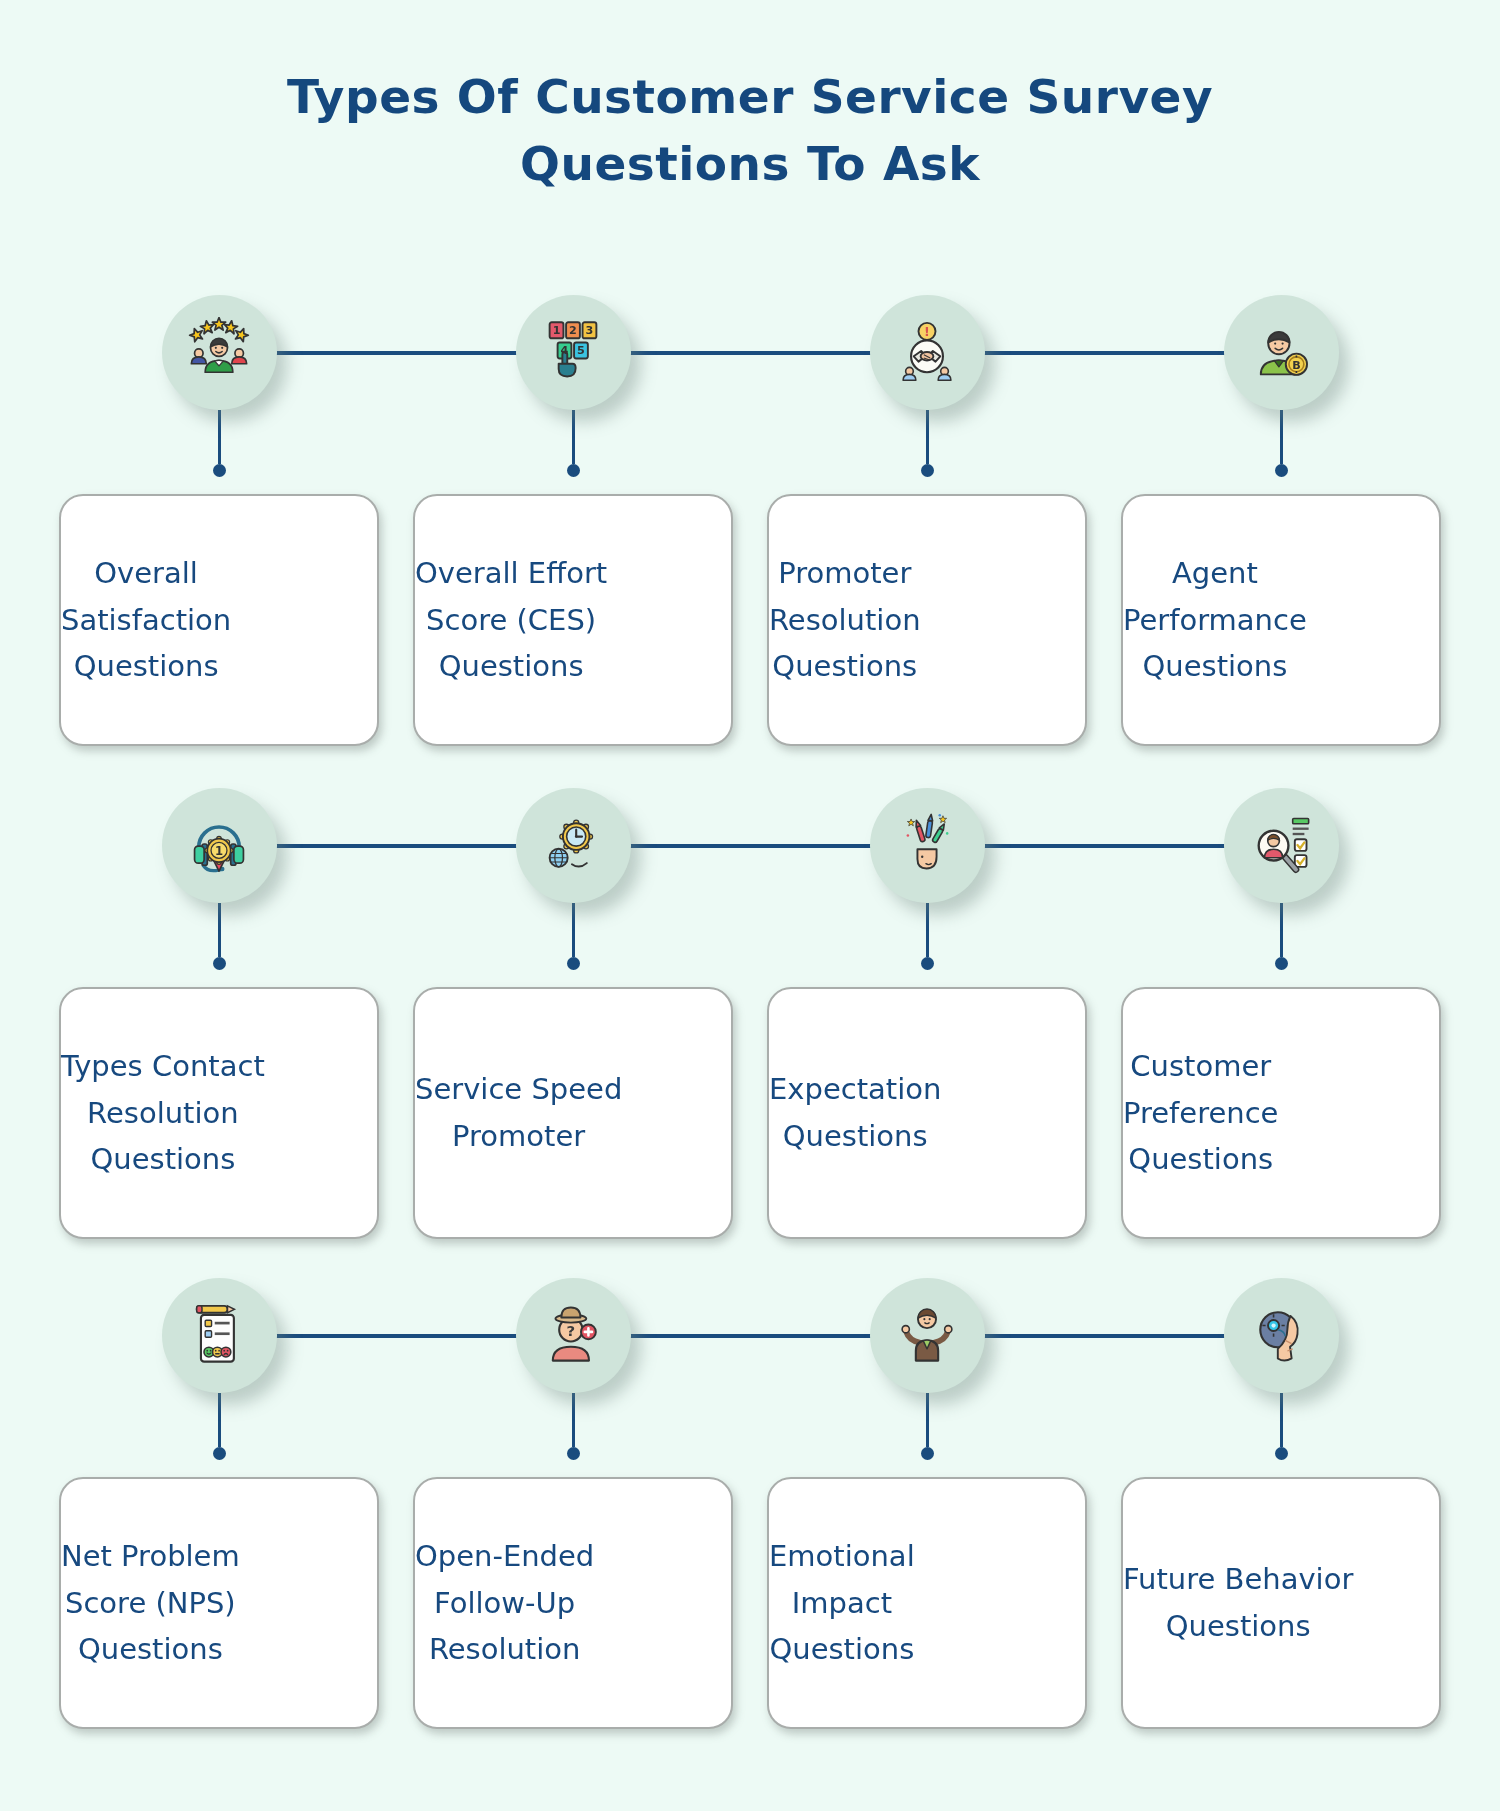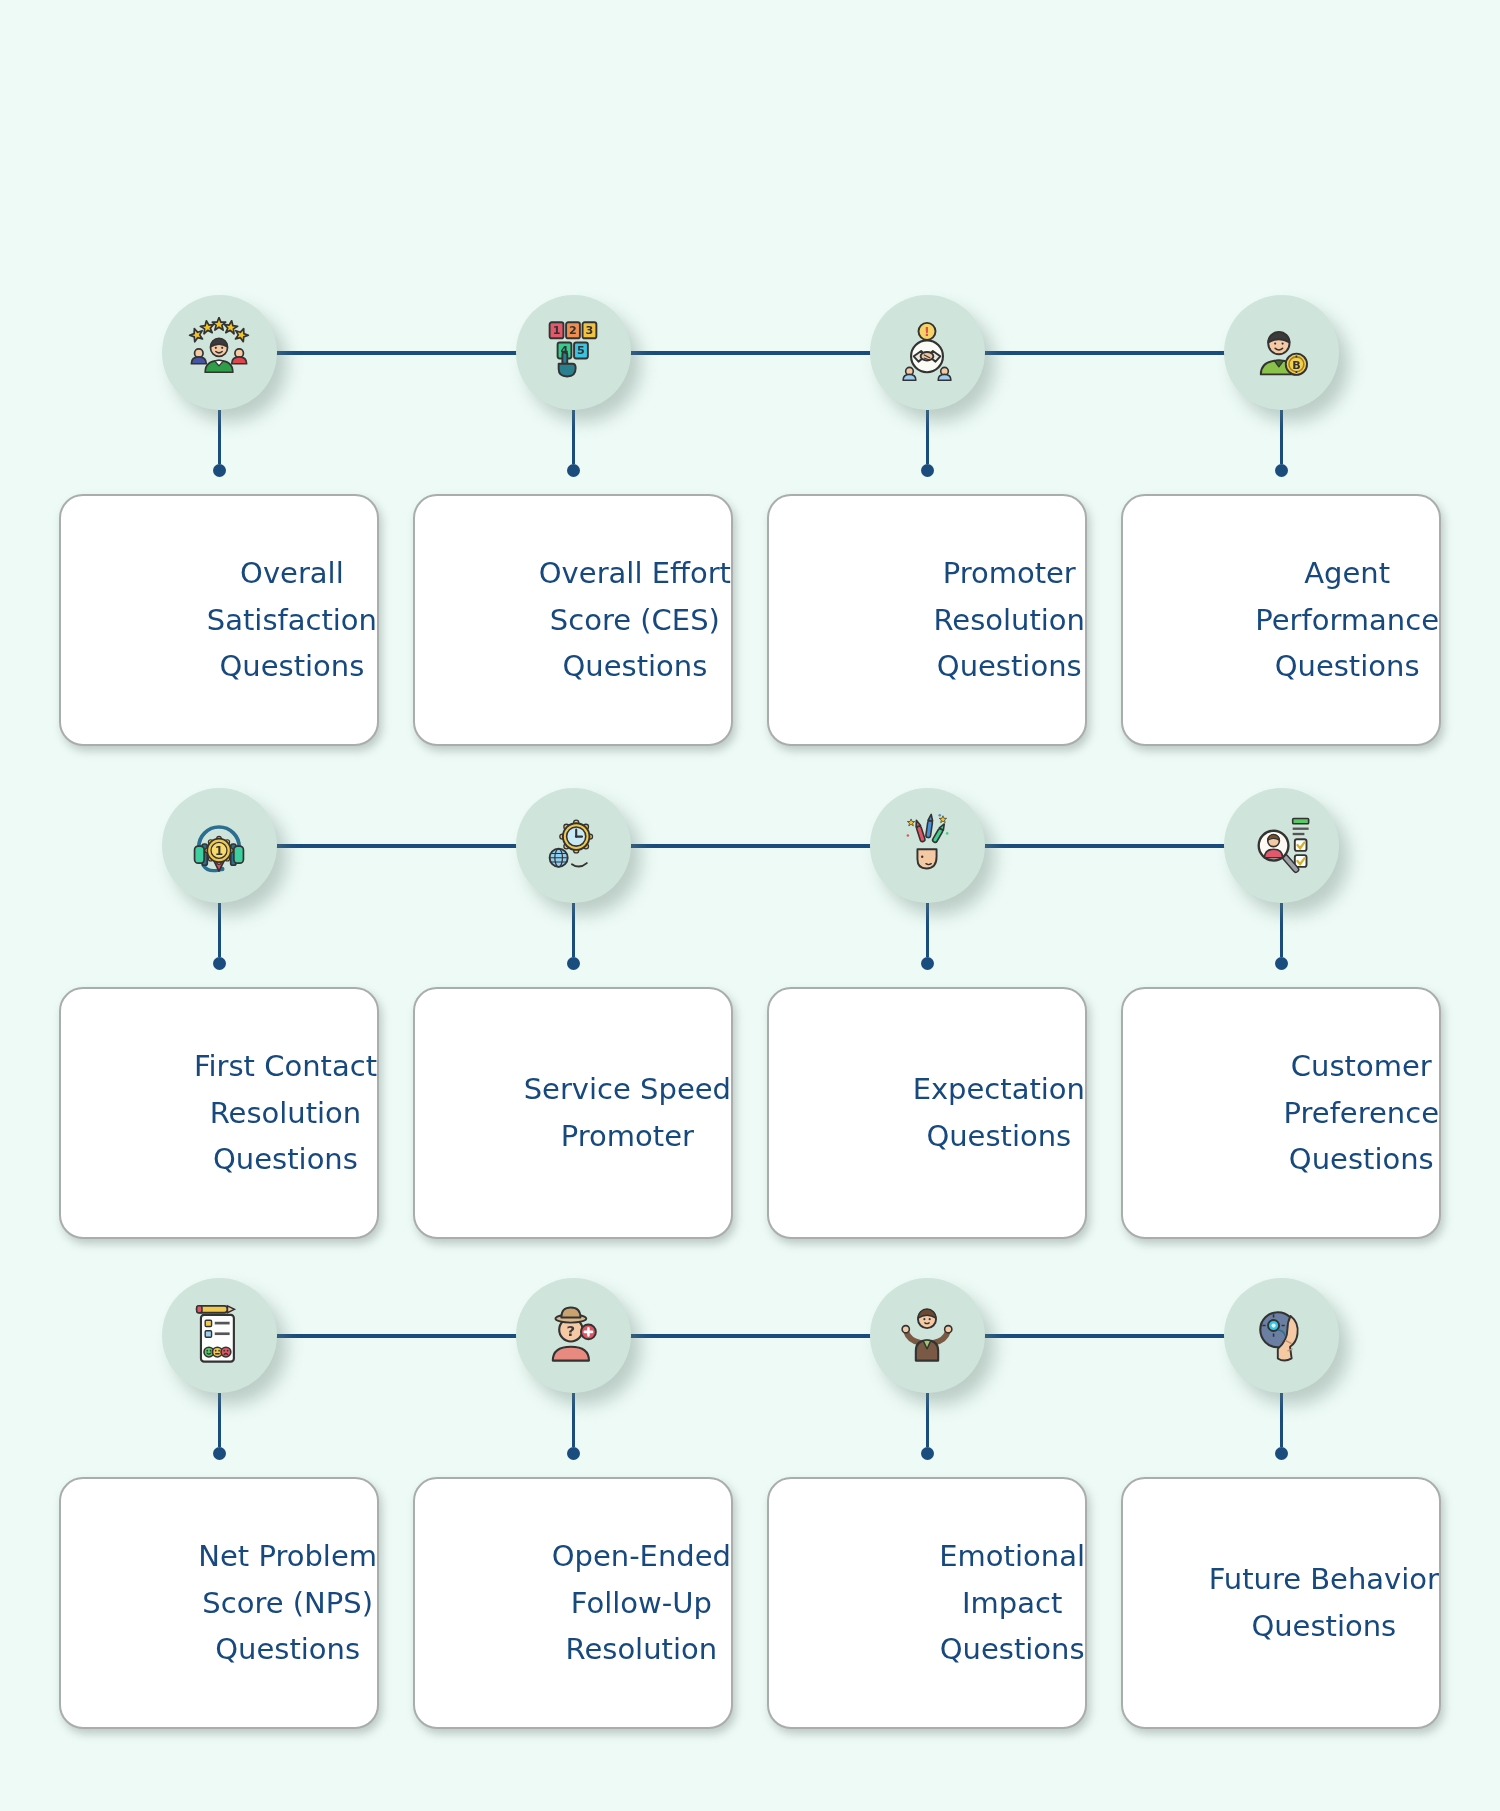--- a/index.html
+++ b/index.html
@@ -16,30 +16,32 @@
          border-radius:2px;z-index:0;}
   .cell{position:absolute;top:0;width:320px;display:flex;flex-direction:column;align-items:center;}
   .cell-1{left:59px;}  .cell-2{left:413px;}  .cell-3{left:767px;}  .cell-4{left:1121px;}
   .bubble{width:115px;height:115px;border-radius:50%;background:#cfe4da;z-index:1;
           display:flex;align-items:center;justify-content:center;
           box-shadow:10px 12px 16px rgba(110,135,125,.38);}
   .vline{width:3px;height:54px;background:#1a4c7e;}
   .dot{width:13px;height:13px;border-radius:50%;background:#1a4c7e;}
   .card{box-sizing:border-box;margin-top:17px;width:320px;height:252px;background:#ffffff;
         border:2px solid #a9adab;border-radius:24px;display:flex;align-items:center;
-        justify-content:flex-end;box-shadow:3px 5px 8px rgba(125,137,131,.42);}
+        justify-content:flex-start;box-shadow:3px 5px 8px rgba(125,137,131,.42);}
   .card-label{font-size:29px;font-weight:500;color:#17497f;line-height:1.62;text-align:center;
               white-space:pre-line;}
   svg text{font-family:"DejaVu Sans","Liberation Sans",sans-serif;font-weight:bold;}
 </style>
 </head>
 <body>
 
 <div class="canvas">
 
+  <h1 class="title">Types Of Customer Service Survey
+Questions To Ask</h1>
 
   <div class="band band-1">
     <div class="hline"></div>
 
     <div class="cell cell-1">
       <div class="bubble">
         <span>
           <svg width="68" height="68" viewBox="0 0 64 64">
             <g stroke="#333" stroke-width="1.6" stroke-linejoin="round">
               <polygon transform="translate(11,17) rotate(-20)" points="0,-6.5 1.8,-2.1 6.3,-2.1 2.7,0.8 3.9,5.3 0,2.6 -3.9,5.3 -2.7,0.8 -6.3,-2.1 -1.8,-2.1" fill="#f6c51d"></polygon>
@@ -187,21 +189,21 @@
               <circle cx="32" cy="38" r="11" fill="#f2c84b"></circle>
             </g>
             <circle cx="32" cy="38" r="7.5" fill="#f7da6b" stroke="#333" stroke-width="1.2"></circle>
             <text x="32" y="42.2" font-size="11" fill="#333" text-anchor="middle">1</text>
           </svg>
         </span>
       </div>
       <div class="vline"></div>
       <div class="dot"></div>
       <div class="card">
-        <div class="card-label">First Contact
+        <div class="card-label">Types Contact
 Resolution
 Questions</div>
       </div>
     </div>
 
     <div class="cell cell-2">
       <div class="bubble">
         <span>
           <svg width="68" height="68" viewBox="0 0 64 64">
             <g stroke="#333" stroke-width="1.2" stroke-linejoin="round">

